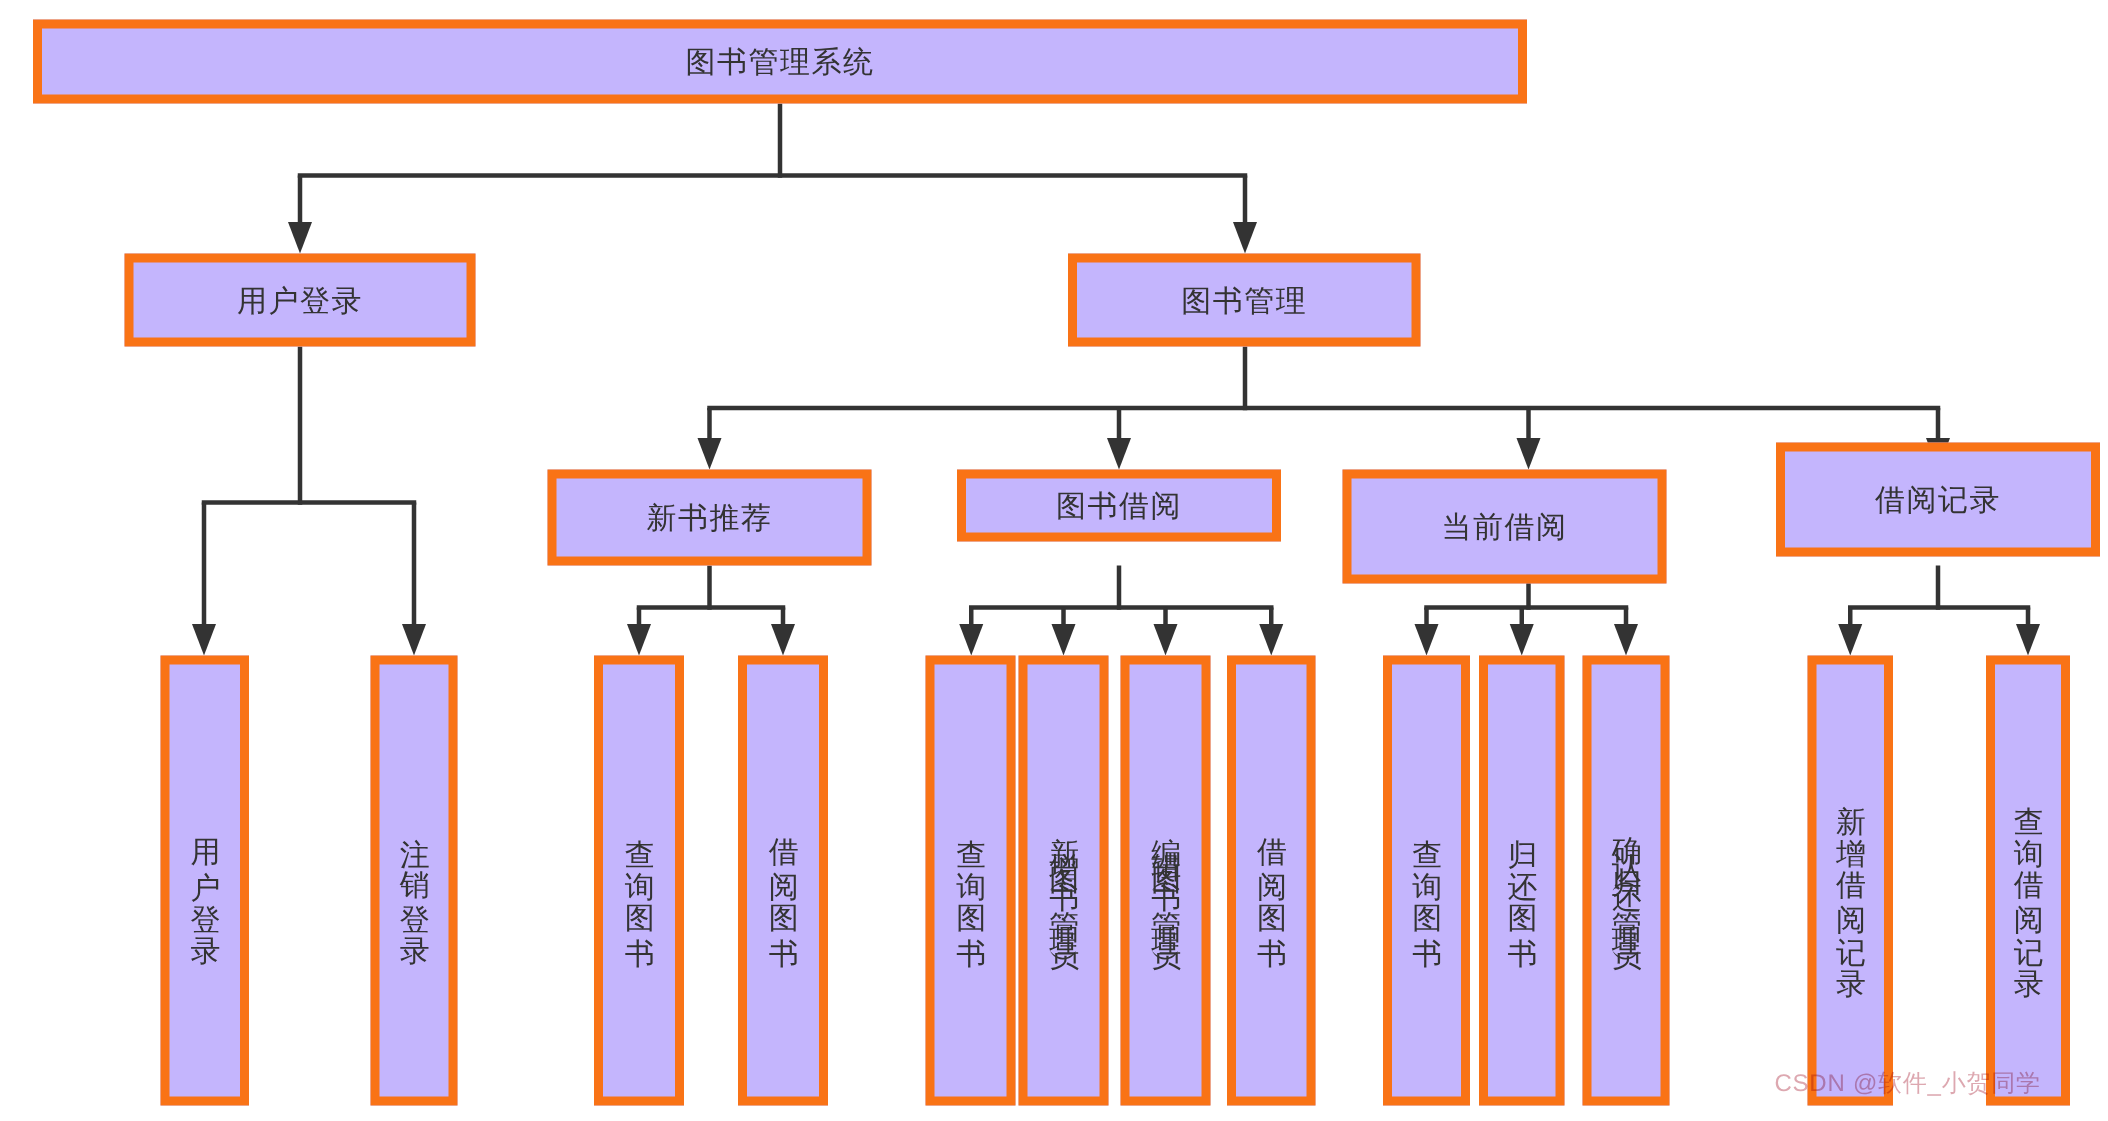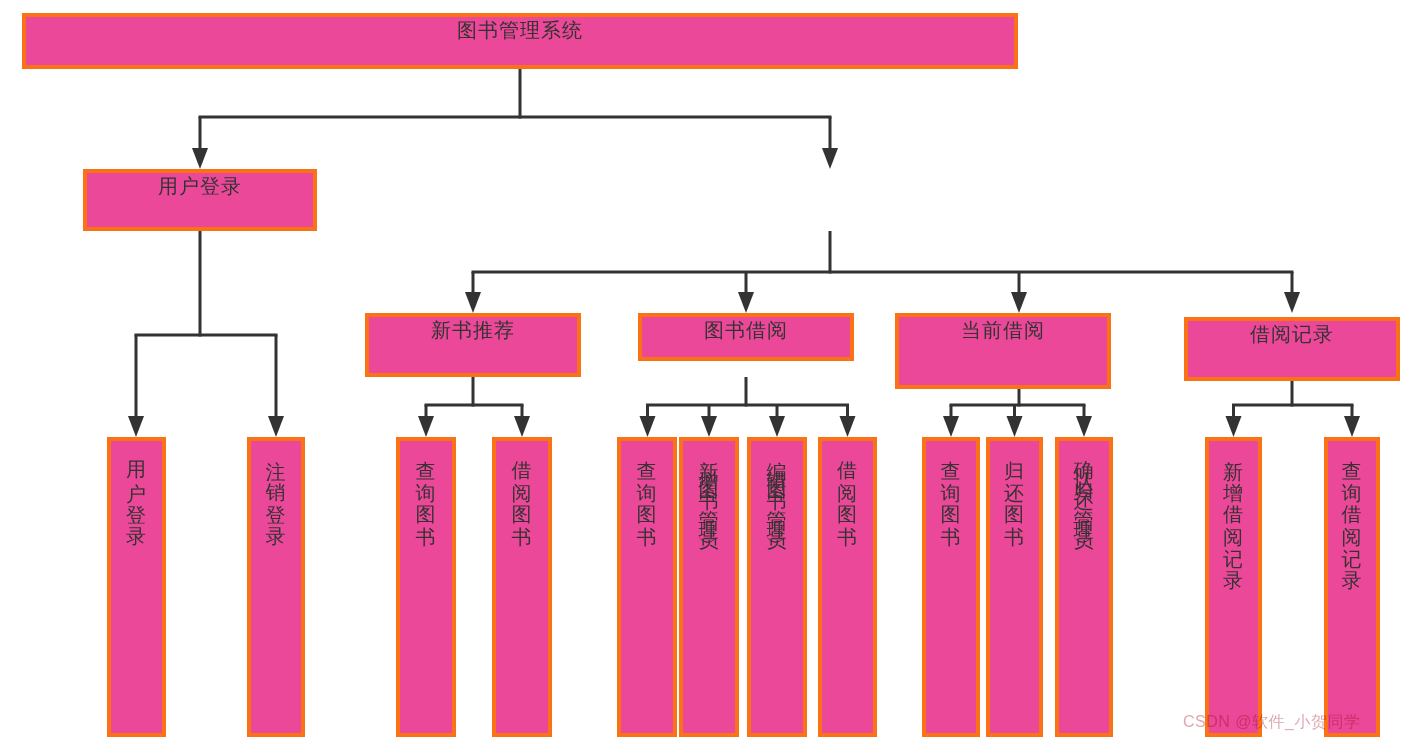--- a/index.html
+++ b/index.html
@@ -2,22 +2,22 @@
 <html><head>
 <meta charset="utf-8">
 <style>
   html,body{margin:0;padding:0;background:#fff;}
   .canvas{
     position:relative;width:1405px;height:747px;background:#fff;overflow:hidden;
     font-family:"Liberation Sans","DejaVu Sans",sans-serif;color:#333;
   }
   .connectors{position:absolute;left:0;top:0;z-index:0;}
   .node{
-    position:absolute;box-sizing:border-box;background:#ec4899;border:4px solid #f97316;
-    display:flex;justify-content:center;z-index:1;
+    position:absolute;box-sizing:border-box;background:#c4b5fd;border:6px solid #f97316;
+    display:flex;align-items:center;justify-content:center;z-index:1;
     font-size:20px;letter-spacing:1px;color:#333;
   }
   .node.leaf{padding:4px 0;}
   .vtext{
     writing-mode:vertical-rl;text-orientation:mixed;
     font-size:20px;line-height:1;white-space:nowrap;
   }
   .watermark{
     position:absolute;left:1183px;top:712px;z-index:2;
     font-size:16px;letter-spacing:0.5px;white-space:nowrap;
@@ -99,31 +99,34 @@
     </g>
   </svg>
 
   <div class="node root" style="left:22px;top:13px;width:996px;height:56px">
     <span>图书管理系统</span>
   </div>
 
   <div class="node" style="left:83px;top:169px;width:234px;height:62px">
     <span>用户登录</span>
   </div>
+  <div class="node" style="left:712px;top:169px;width:235px;height:62px">
+    <span>图书管理</span>
+  </div>
 
   <div class="node" style="left:365px;top:313px;width:216px;height:64px">
     <span>新书推荐</span>
   </div>
   <div class="node" style="left:638px;top:313px;width:216px;height:48px">
     <span>图书借阅</span>
   </div>
   <div class="node" style="left:895px;top:313px;width:216px;height:76px">
     <span>当前借阅</span>
   </div>
-  <div class="node" style="left:1184px;top:317px;width:216px;height:64px">
+  <div class="node" style="left:1184px;top:295px;width:216px;height:76px">
     <span>借阅记录</span>
   </div>
 
   <div class="node leaf" style="left:107px;top:437px;width:59px;height:300px">
     <span class="vtext" style="letter-spacing: 22px;">用户登录</span>
   </div>
   <div class="node leaf" style="left:247px;top:437px;width:58px;height:300px">
     <span class="vtext" style="letter-spacing: 22px;">注销登录</span>
   </div>
 

